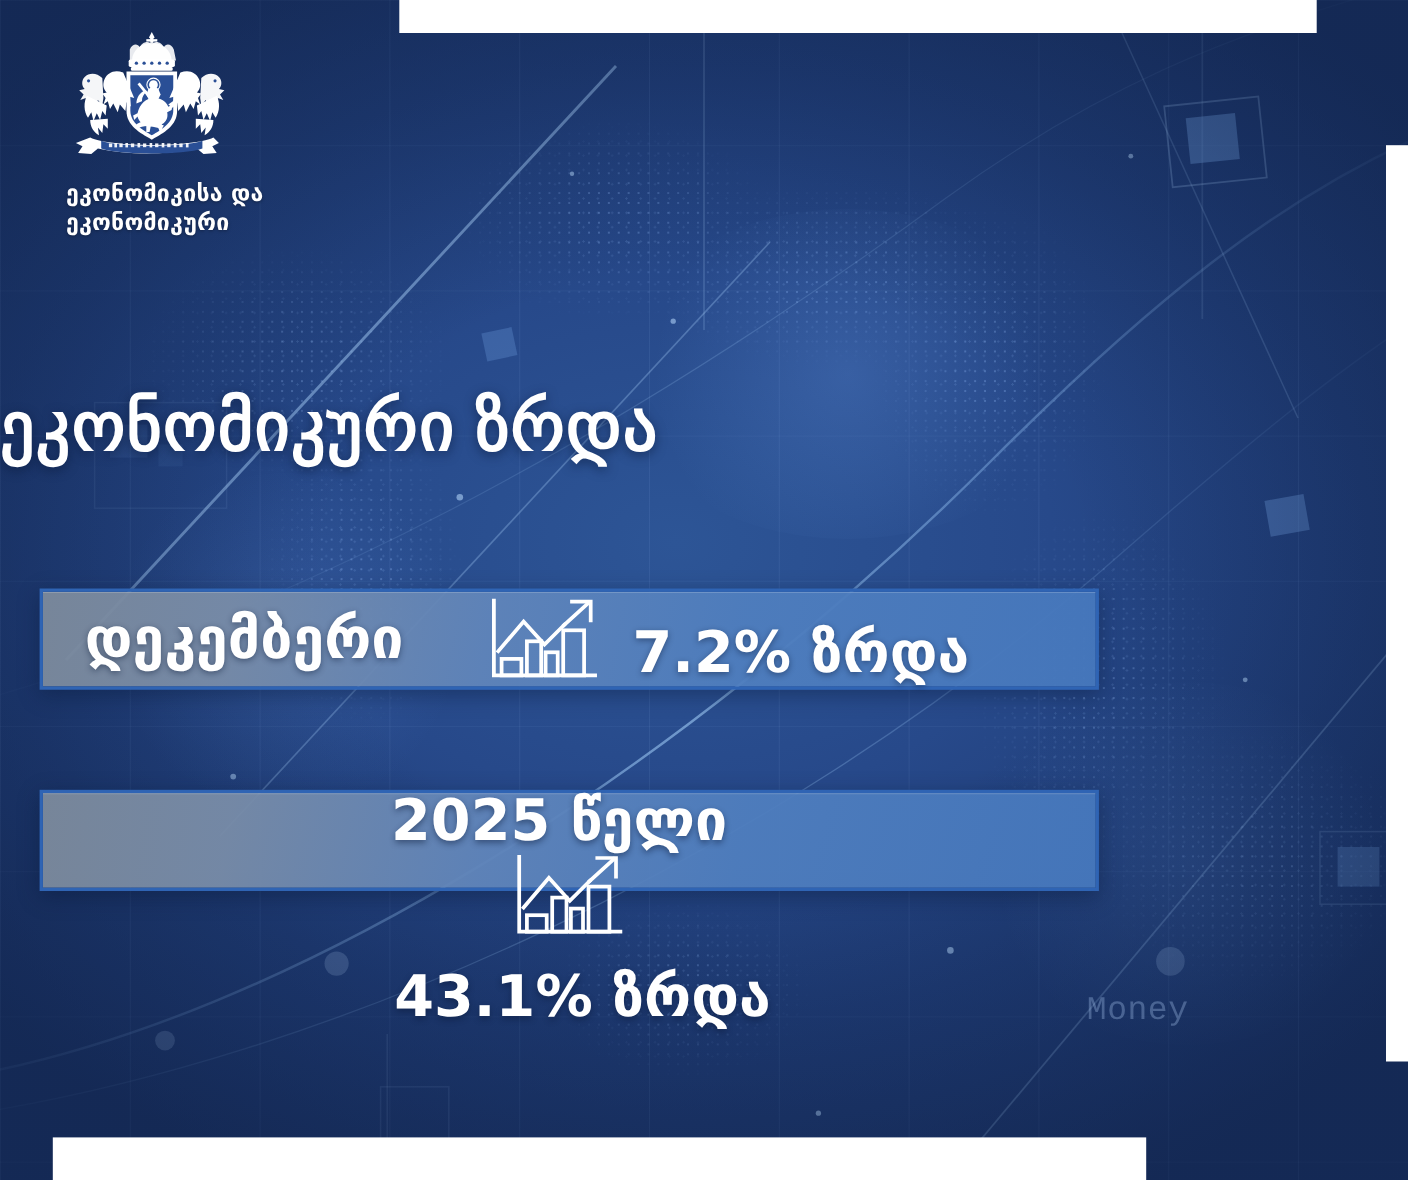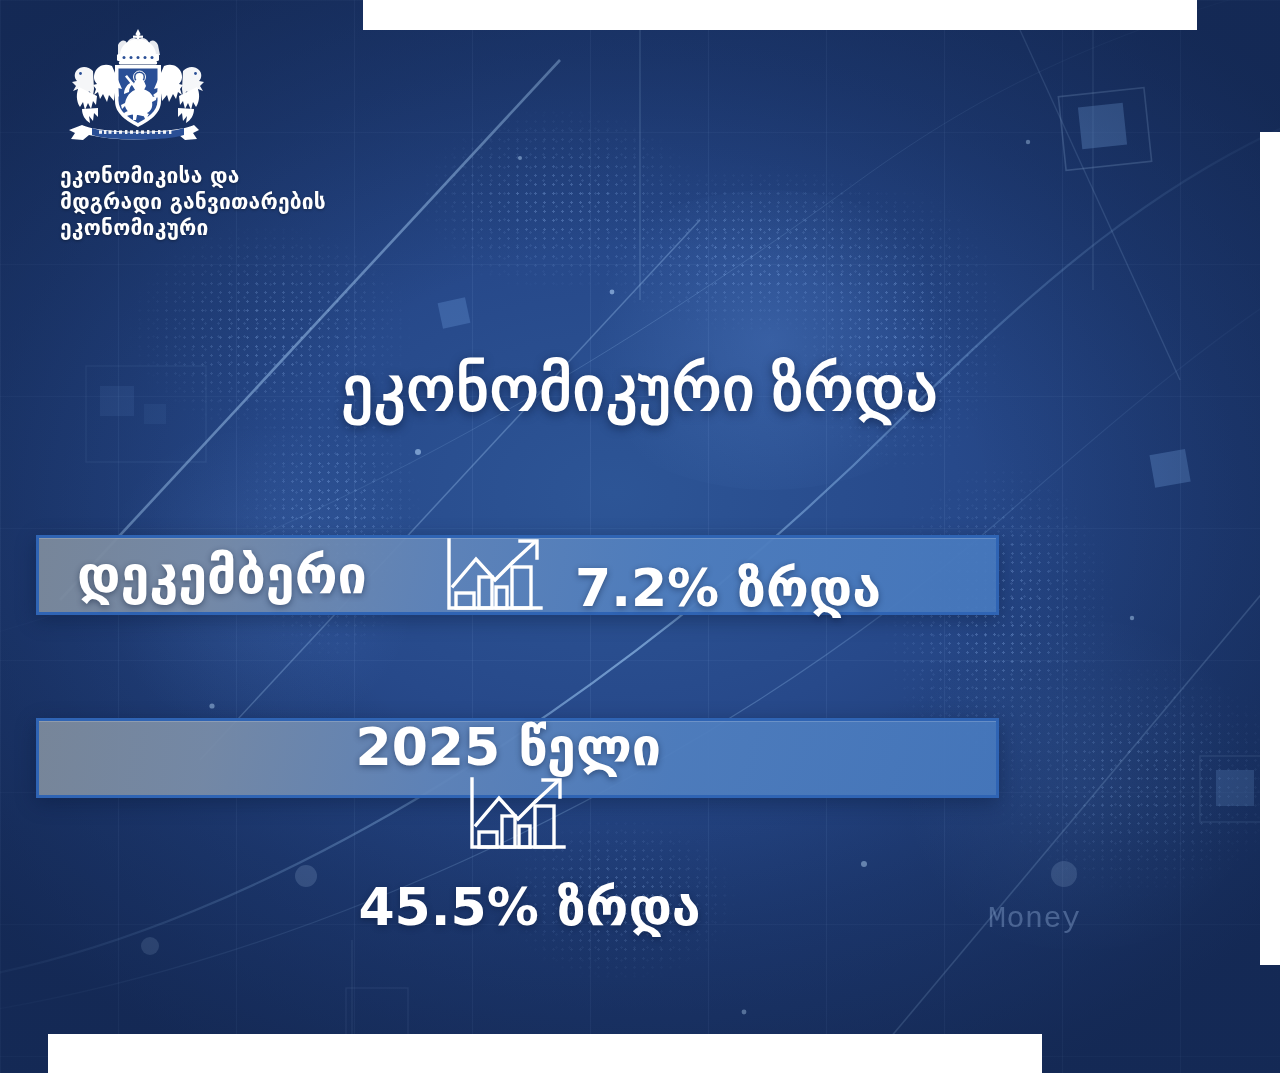--- a/index.html
+++ b/index.html
@@ -107,33 +107,32 @@
     font-size:21px;
     line-height:1.23;
     color:#ffffff;
     letter-spacing:.2px;
     text-shadow:0 1px 3px rgba(0,0,0,.35);
   }
 
   
   .title{
     position:absolute; left:0; top:358px; width:1280px;
-    text-align:center;
-    font-family:Liberation Serif, serif;
+    font-family:Liberation Sans, sans-serif;
     font-weight:700;
     font-size:62px;
     line-height:1;
     color:#ffffff;
     letter-spacing:1px;
     text-shadow:0 3px 10px rgba(8,22,52,.55);
   }
 
   
   .stat{
-    position:absolute; left:36px; width:963px; height:80px;
+    position:absolute; left:36px; width:963px; height:92px;
     border:3px solid #2f64b4;
     background:linear-gradient(100deg,
         rgba(124,138,156,.95) 0%,
         rgba(120,140,168,.95) 18%,
         rgba(96,133,186,.95) 42%,
         rgba(79,126,190,.95) 66%,
         rgba(70,120,189,.95) 100%);
     box-shadow:0 5px 18px rgba(8,22,52,.40), inset 0 1px 0 rgba(255,255,255,.18);
     display:flex;
     align-items:center;
@@ -339,21 +338,20 @@
           <rect x="90" y="105.4" width="3" height="3.4"></rect>
           <rect x="96" y="105" width="2.4" height="4"></rect>
           <rect x="101" y="105.4" width="3" height="3.4"></rect>
           <rect x="107" y="105" width="2.4" height="4"></rect>
         </g>
       </g>
     </svg>
 
     <div class="ministry">
       <div>ეკონომიკისა და</div>
-      <div>მდგრადი განვითარების</div>
       <div>ეკონომიკური</div>
     </div>
   </div>
 
   <div class="title">ეკონომიკური ზრდა</div>
 
   <div class="stat stat-1">
     <div class="stat-label">დეკემბერი</div>
 
     <div class="stat-icon">
@@ -390,16 +388,16 @@
           <rect x="36" y="43" width="13" height="31"></rect>
           <rect x="53" y="53" width="11" height="21"></rect>
           <rect x="69" y="33" width="19" height="41"></rect>
           <path d="M10 52 L33 25 L52 46 L70 28"></path>
           <path d="M70 28 L92 8"></path>
           <path d="M77 7 L94 7 L94 24"></path>
         </g>
       </svg>
     </div>
 
-    <div class="stat-value">45.5% ზრდა</div>
+    <div class="stat-value">43.1% ზრდა</div>
   </div>
 
 </div>
 
 </body></html>

